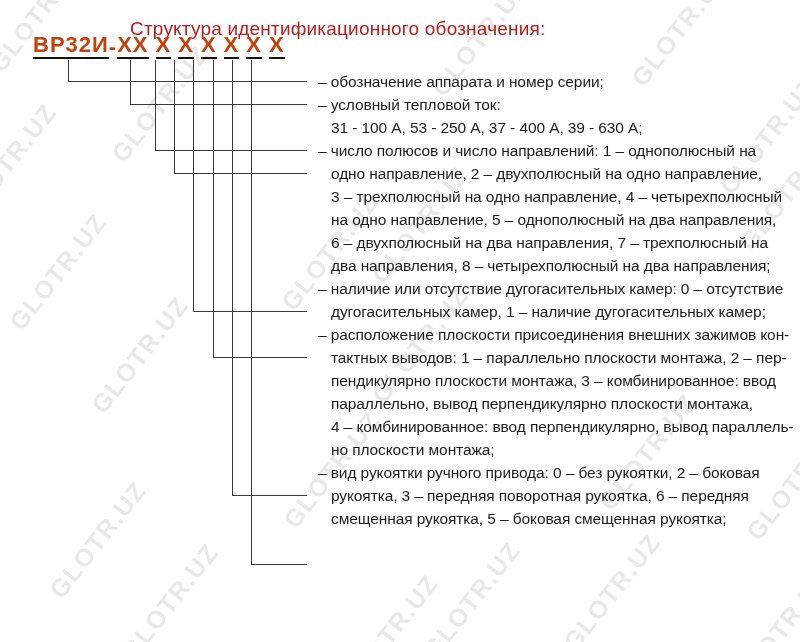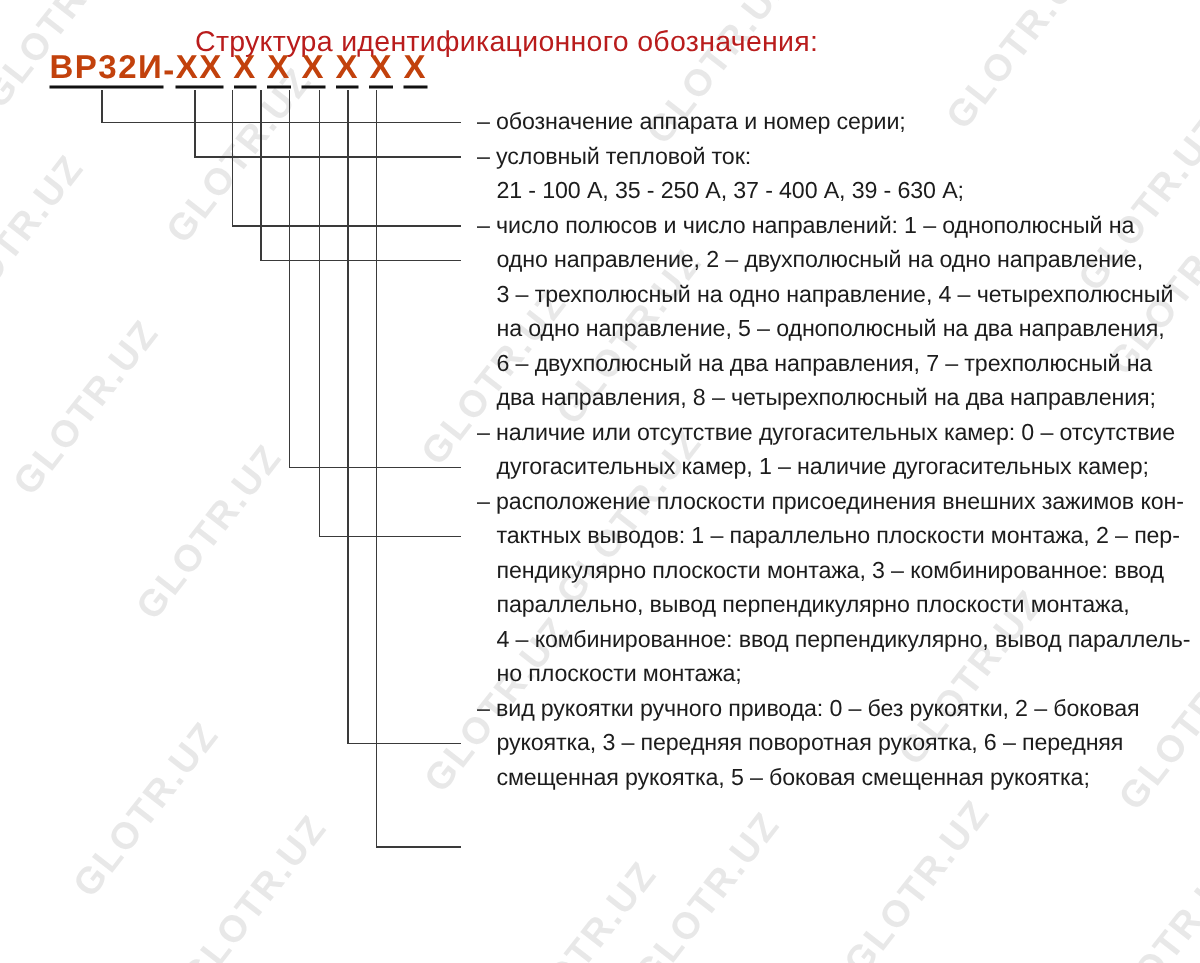--- a/index.html
+++ b/index.html
@@ -65,21 +65,21 @@
       <path d="M155 60 V150.5 H307" fill="none" stroke="#3a3a3a" stroke-width="1" shape-rendering="crispEdges"></path>
       <path d="M174 60 V173.5 H307" fill="none" stroke="#3a3a3a" stroke-width="1" shape-rendering="crispEdges"></path>
       <path d="M193 60 V311.5 H307" fill="none" stroke="#3a3a3a" stroke-width="1" shape-rendering="crispEdges"></path>
       <path d="M213 60 V357.5 H307" fill="none" stroke="#3a3a3a" stroke-width="1" shape-rendering="crispEdges"></path>
       <path d="M232 60 V495.5 H307" fill="none" stroke="#3a3a3a" stroke-width="1" shape-rendering="crispEdges"></path>
       <path d="M251 60 V564.5 H307" fill="none" stroke="#3a3a3a" stroke-width="1" shape-rendering="crispEdges"></path>
     </svg>
   <div class="descriptions">
       <div class="item">– обозначение аппарата и номер серии;</div>
       <div class="item">– условный тепловой ток:
-21 - 100 А, 35 - 250 А, 37 - 400 А, 39 - 630 А;</div>
+31 - 100 А, 53 - 250 А, 37 - 400 А, 39 - 630 А;</div>
       <div class="item">– число полюсов и число направлений: 1 – однополюсный на
 одно направление, 2 – двухполюсный на одно направление,
 3 – трехполюсный на одно направление, 4 – четырехполюсный
 на одно направление, 5 – однополюсный на два направления,
 6 – двухполюсный на два направления, 7 – трехполюсный на
 два направления, 8 – четырехполюсный на два направления;</div>
       <div class="item">– наличие или отсутствие дугогасительных камер: 0 – отсутствие
 дугогасительных камер, 1 – наличие дугогасительных камер;</div>
       <div class="item">– расположение плоскости присоединения внешних зажимов кон-
 тактных выводов: 1 – параллельно плоскости монтажа, 2 – пер-

